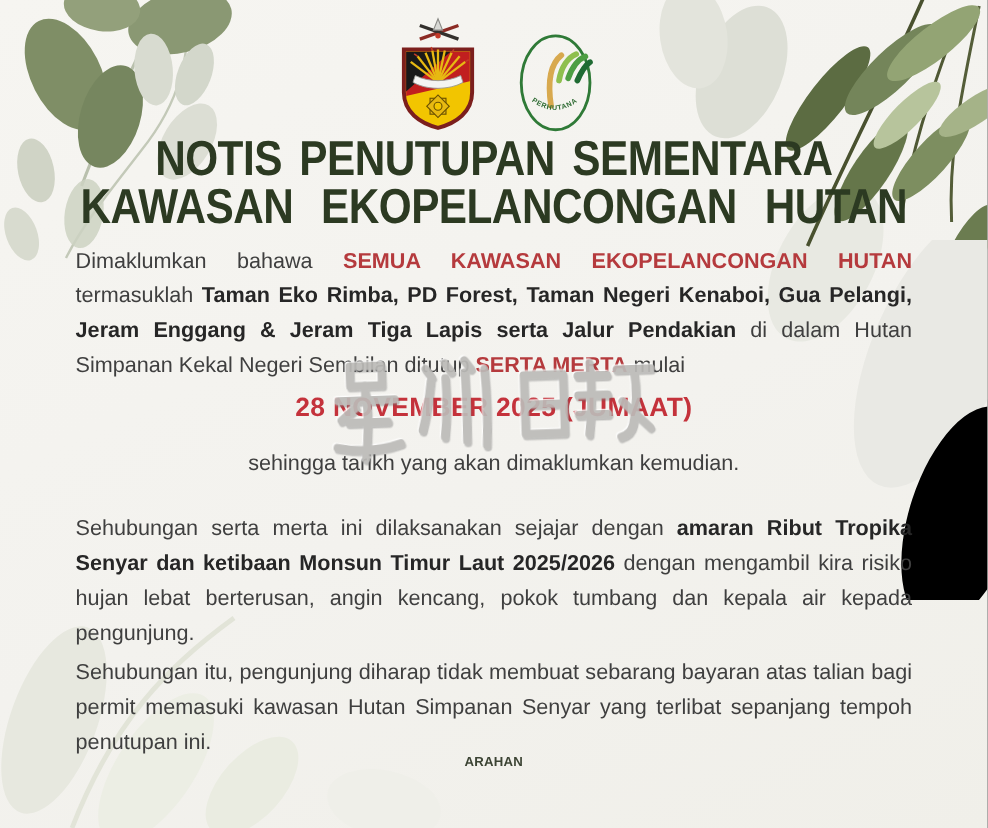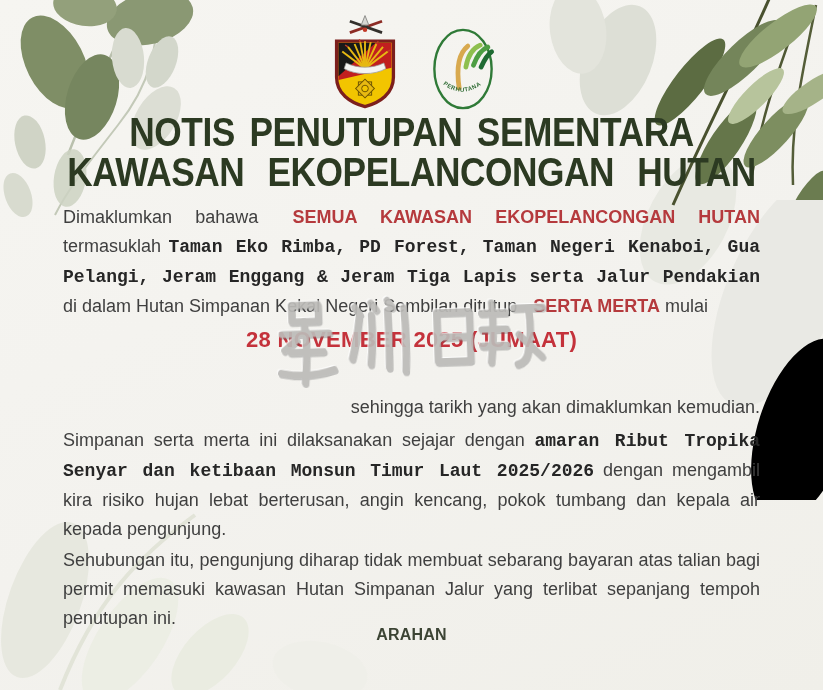--- a/index.html
+++ b/index.html
@@ -25,34 +25,34 @@
     text-align:center; z-index:3;
     color:#2c3a22; font-weight:bold;
     transform:scaleX(0.86); transform-origin:50% 0;
   }
   .title .t1{ font-size:41px; line-height:40px; letter-spacing:-0.5px; word-spacing:6px; white-space:nowrap; }
   .title .t2{ font-size:41px; line-height:40px; letter-spacing:-0.5px; word-spacing:16px; white-space:nowrap; }
   .copy{
     position:absolute; left:63px; width:697px; z-index:2;
     color:#3f3f3f; font-size:18px; line-height:29px; text-align:justify;
   }
-  .b-dark{ font-weight:bold; color:#262626;font-family:Liberation Mono, monospace; }
-  .b-red{ font-weight:bold; color:#b53a3d;margin-left:11px; }
+  .b-dark{ font-weight:bold; color:#262626; }
+  .b-red{ font-weight:bold; color:#b53a3d; }
   #p1{ top:203px; }
   #dateline{
     position:absolute; top:327px; left:0; right:0; text-align:center;
     color:#c4323b; font-weight:bold; font-size:22px; letter-spacing:0.3px;
     z-index:2;
   }
-  #p2{ top:393px; text-align:right; }
+  #p2{ top:372px; text-align:center; }
   #p3{ top:426px; }
   #p4{ top:546px; }
   .footer{
     position:absolute; top:627px; left:0; right:0; text-align:center;
-    color:#3c4434; font-weight:bold; font-size:16px; line-height:16px;
+    color:#3c4434; font-weight:bold; font-size:11px; line-height:16px;
     z-index:2; letter-spacing:0.2px;
   }
   .watermark{
     position:absolute; top:293px; left:272px; width:290px; height:102px;
     z-index:4; transform:rotate(-2deg); opacity:0.92;
     filter:drop-shadow(1.5px 2px 0.5px rgba(80,80,80,.35)) drop-shadow(-1px -1px 0 rgba(255,255,255,.9));
   }
   .watermark path{ stroke:#bcbbb8; stroke-width:6.5; fill:none; stroke-linecap:round; stroke-linejoin:round; }
 </style>
 </head>
@@ -196,21 +196,21 @@
         <path d="M4,38 h24"></path>
         <path d="M4,54 h24"></path>
       <path d="M36,18 h28"></path>
         <path d="M50,18 q3,25 -2,45 q-2,8 -10,10"></path>
         <path d="M40,44 l22,22"></path>
     </g>
   </svg>
 
   <p class="copy" id="p2">sehingga tarikh yang akan dimaklumkan kemudian.</p>
 
-  <p class="copy" id="p3"><span>Simpanan serta merta ini dilaksanakan sejajar dengan </span><span class="b-dark">amaran Ribut Tropika Senyar dan ketibaan Monsun Timur Laut 2025/2026</span><span> dengan mengambil kira risiko hujan lebat berterusan, angin kencang, pokok tumbang dan kepala air kepada pengunjung.</span></p>
-
-  <p class="copy" id="p4">Sehubungan itu, pengunjung diharap tidak membuat sebarang bayaran atas talian bagi permit memasuki kawasan Hutan Simpanan Jalur yang terlibat sepanjang tempoh penutupan ini.</p>
+  <p class="copy" id="p3"><span>Sehubungan serta merta ini dilaksanakan sejajar dengan </span><span class="b-dark">amaran Ribut Tropika Senyar dan ketibaan Monsun Timur Laut 2025/2026</span><span> dengan mengambil kira risiko hujan lebat berterusan, angin kencang, pokok tumbang dan kepala air kepada pengunjung.</span></p>
+
+  <p class="copy" id="p4">Sehubungan itu, pengunjung diharap tidak membuat sebarang bayaran atas talian bagi permit memasuki kawasan Hutan Simpanan Senyar yang terlibat sepanjang tempoh penutupan ini.</p>
 
   <div class="footer">
     <div>ARAHAN</div>
   </div>
 
 </div>
 
 </body></html>

